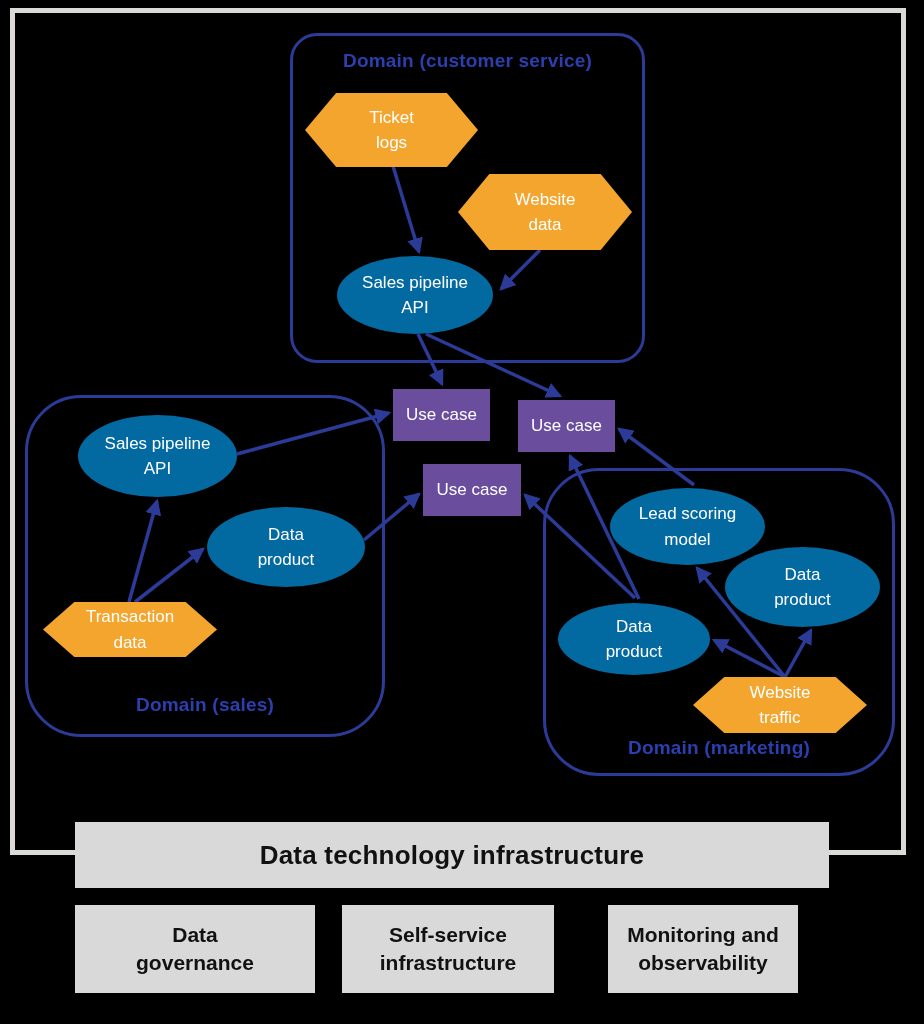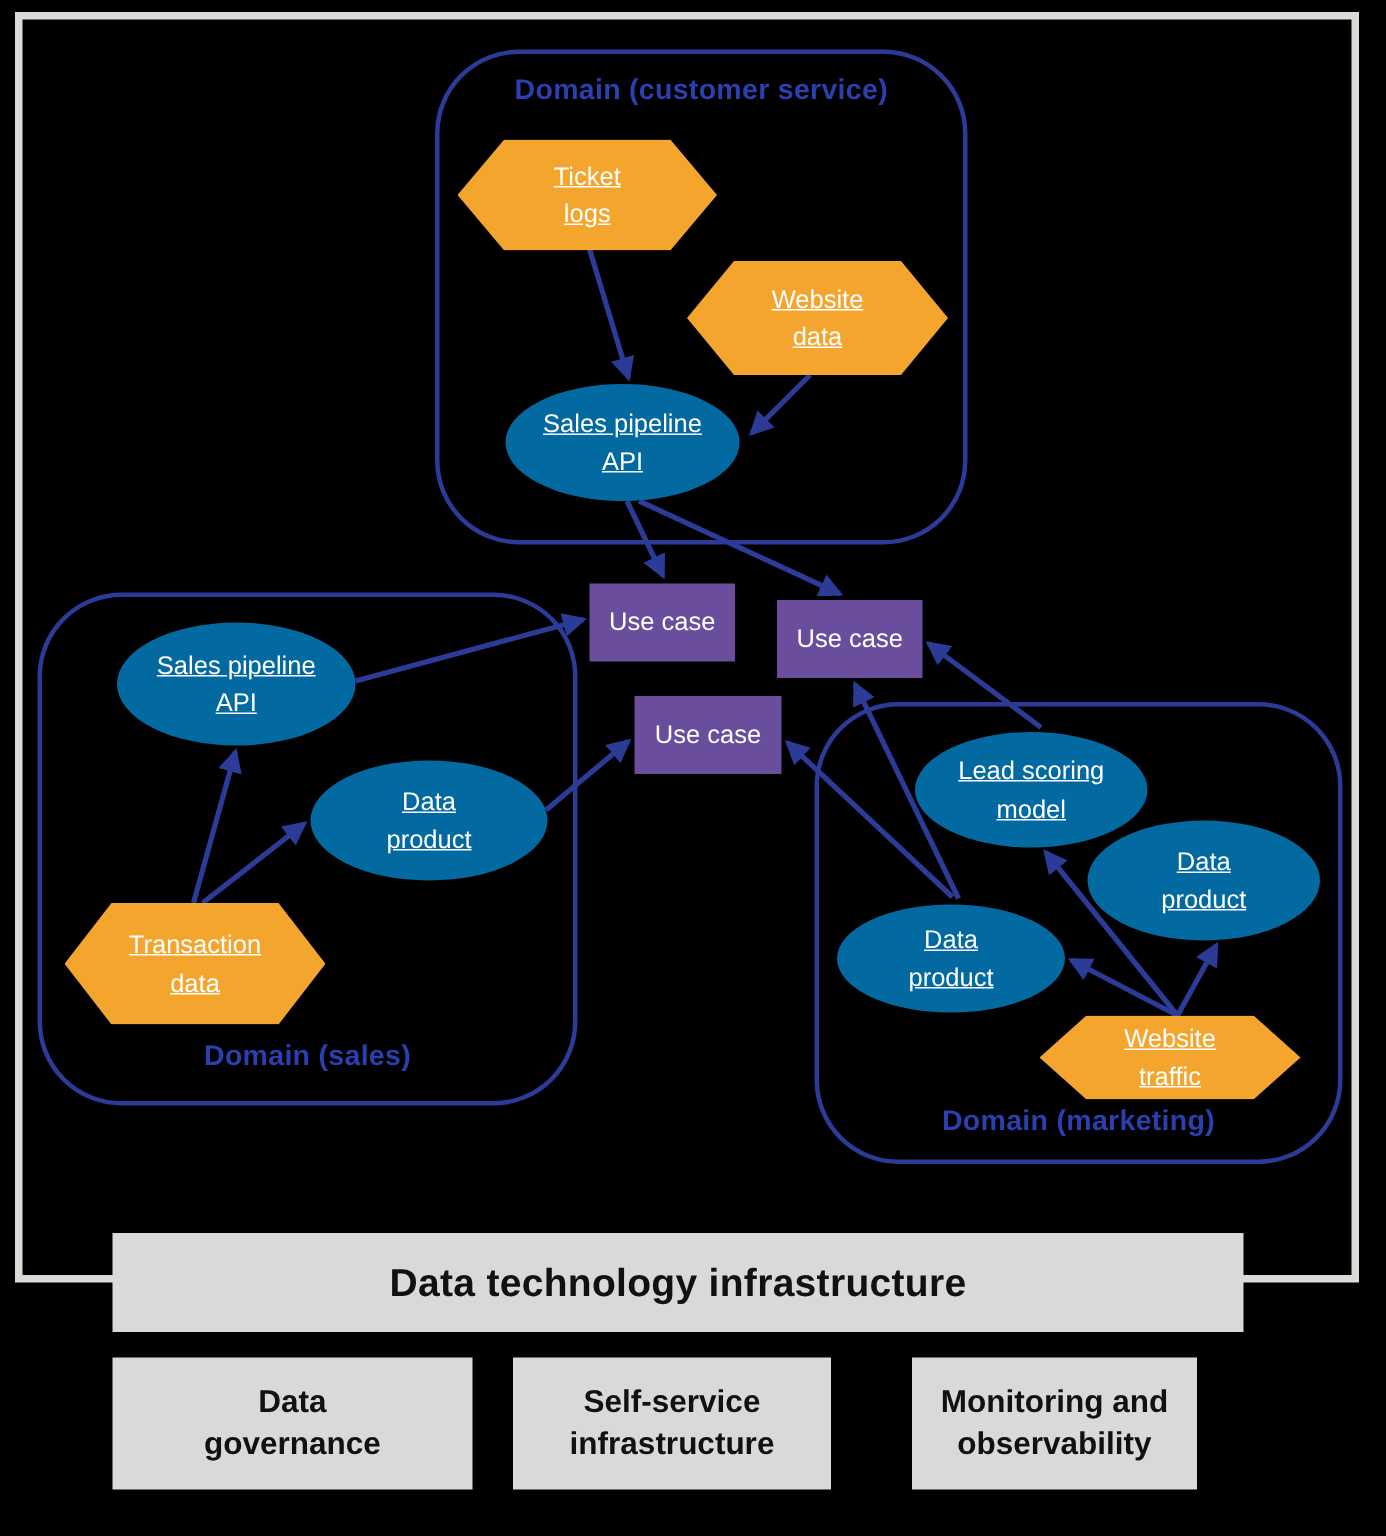--- a/index.html
+++ b/index.html
@@ -16,21 +16,21 @@
   }
   .domain-label{
     position:absolute;left:0;right:0;text-align:center;
     color:#2b3fae;font-weight:bold;font-size:19px;letter-spacing:.2px;
   }
   .edges{position:absolute;left:0;top:0;z-index:3;pointer-events:none;}
   .node{
     position:absolute;z-index:4;display:flex;align-items:center;justify-content:center;
     text-align:center;color:#fff;
   }
-  .node-label{white-space:pre-line;font-size:17px;line-height:1.5;text-decoration:underline;}
+  .node-label{white-space:pre-line;font-size:17px;line-height:1.5;}
   .ellipse{background:#0369a1;border-radius:50%;}
   .hexagon{
     background:#f3a52d;
     clip-path:polygon(0% 50%,18% 0%,82% 0%,100% 50%,82% 100%,18% 100%);
   }
   .usecase{
     position:absolute;z-index:4;display:flex;align-items:center;justify-content:center;
     background:#6b4d9e;color:#fff;font-size:17px;
   }
   .infra-bar{
@@ -44,21 +44,21 @@
     font-weight:bold;font-size:21px;line-height:1.35;white-space:pre-line;
   }
 </style>
 </head>
 <body>
 
 <div class="canvas">
 
   <div class="frame"></div>
 
-  <div class="domain" style="left:290px;top:33px;width:355px;height:330px;z-index:2;">
+  <div class="domain" style="left:290px;top:33px;width:355px;height:330px;z-index:2;border-radius:27px;">
     <div class="domain-label" style="top:14px;">Domain (customer service)</div>
   </div>
 
   <div class="domain" style="left:25px;top:395px;width:360px;height:342px;z-index:2;">
     <div class="domain-label" style="bottom:18px;">Domain (sales)</div>
   </div>
 
   <div class="domain" style="left:543px;top:468px;width:352px;height:308px;z-index:2;">
     <div class="domain-label" style="bottom:14px;">Domain (marketing)</div>
   </div>
@@ -101,21 +101,21 @@
   </div>
 
   <div class="node ellipse" style="left:78px;top:415px;width:159px;height:82px;">
     <span class="node-label">Sales pipeline
 API</span>
   </div>
   <div class="node ellipse" style="left:207px;top:507px;width:158px;height:80px;">
     <span class="node-label">Data
 product</span>
   </div>
-  <div class="node hexagon" style="left:43px;top:602px;width:174px;height:81px;">
+  <div class="node hexagon" style="left:43px;top:602px;width:174px;height:55px;">
     <span class="node-label">Transaction
 data</span>
   </div>
 
   <div class="node ellipse" style="left:610px;top:488px;width:155px;height:77px;">
     <span class="node-label">Lead scoring
 model</span>
   </div>
   <div class="node ellipse" style="left:725px;top:547px;width:155px;height:80px;">
     <span class="node-label">Data

